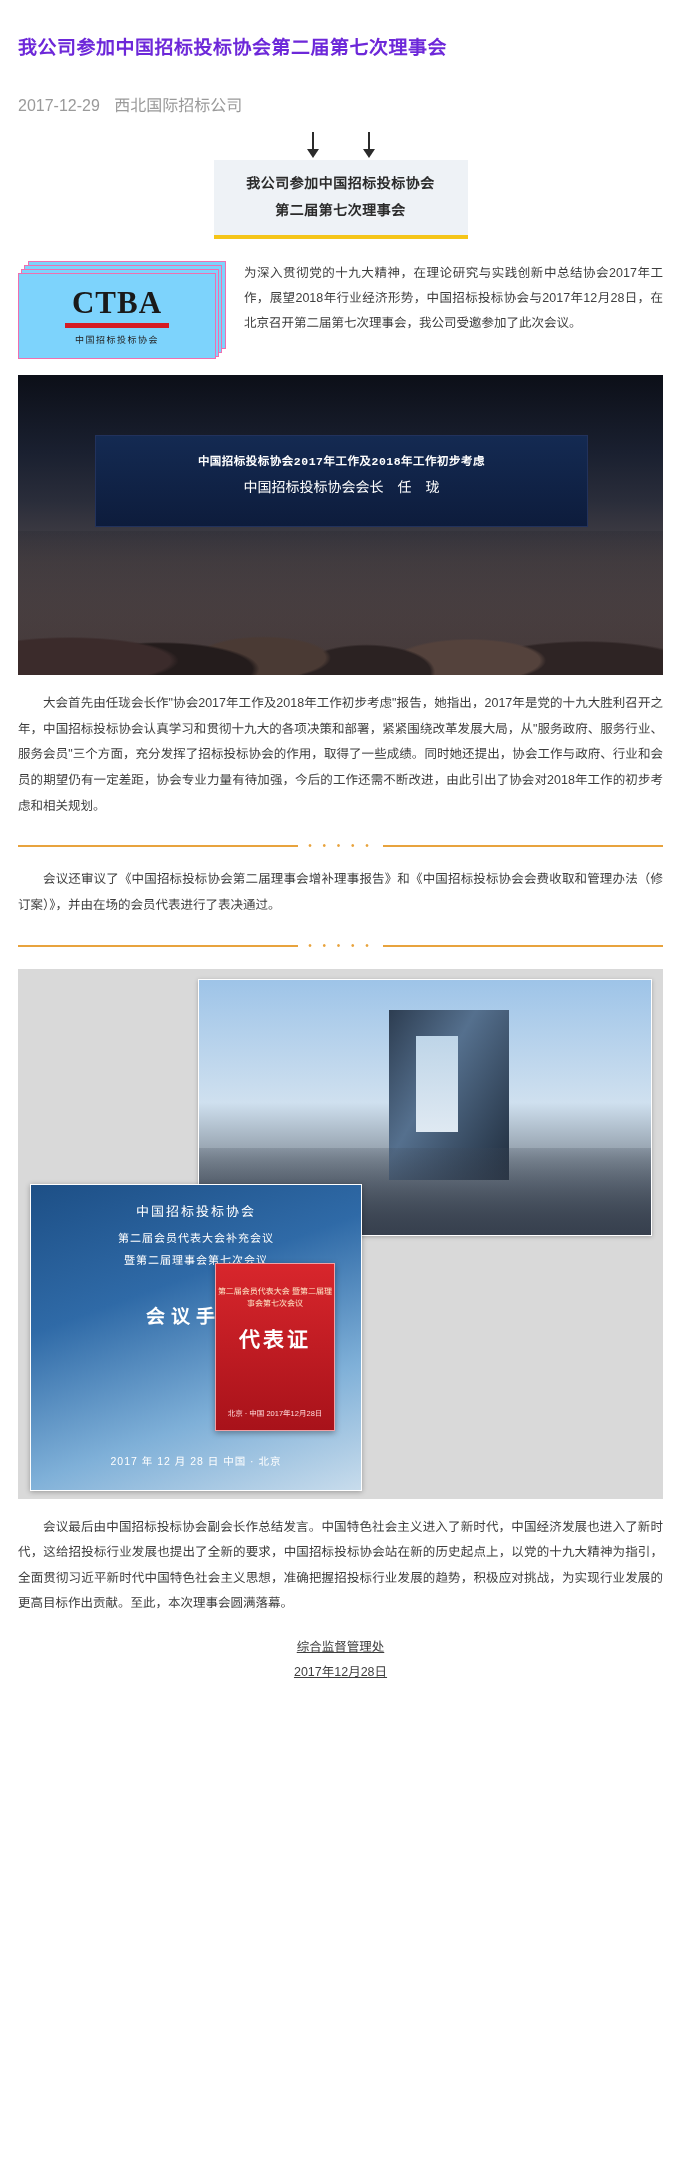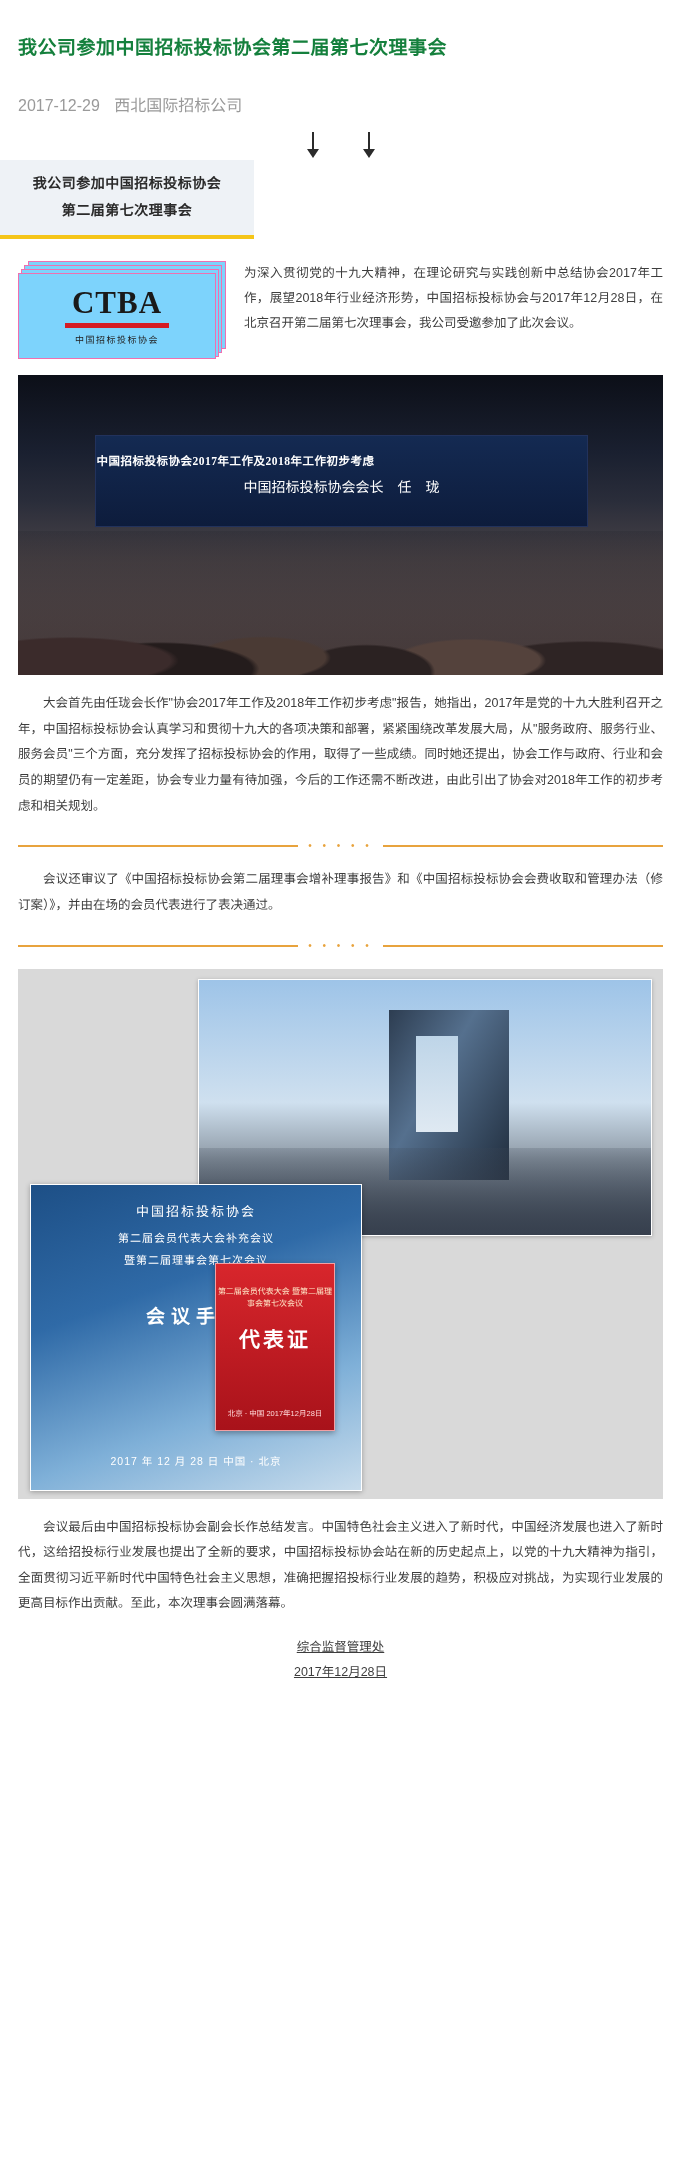--- a/index.html
+++ b/index.html
@@ -18,21 +18,21 @@
     min-height: 2166px;
     position: relative;
     background: #ffffff;
     box-sizing: border-box;
     padding: 0 0 30px 0;
   }
   
   .title {
     font-size: 19px;
     font-weight: bold;
-    color: #15803d;
+    color: #6d28d9;
     letter-spacing: 0.5px;
     padding: 22px 18px 0 18px;
     line-height: 1.4;
   }
   .meta {
     padding: 18px 18px 0 18px;
     font-size: 16px;
     color: #9a9a9a;
   }
   .meta .date { margin-right: 10px; }
@@ -63,21 +63,21 @@
     position: absolute;
     left: 1px;
     top: 17px;
     width: 0; height: 0;
     border-left: 6px solid transparent;
     border-right: 6px solid transparent;
     border-top: 9px solid #2b2b2b;
   }
   .banner-wrap {
     display: flex;
-    justify-content: flex-start;
+    justify-content: center;
     margin-top: 2px;
   }
   .banner {
     background: #eef2f6;
     border-bottom: 4px solid #f5c518;
     padding: 10px 18px 12px 18px;
     text-align: center;
     font-size: 14px;
     font-weight: bold;
     color: #2b2b2b;
@@ -153,22 +153,23 @@
     top: 20%;
     width: 76%;
     height: 30%;
     background: linear-gradient(#142a52, #0d1c3c);
     border: 1px solid #22325c;
   }
   .stage .line1 {
     color: #ffffff;
     font-size: 11.5px;
     font-weight: bold;
+    text-align: center;
     margin-top: 16px;
-    font-family: Liberation Serif, serif;
+    font-family: Liberation Mono, monospace;
     letter-spacing: 0.5px;
   }
   .stage .line2 {
     color: #ffffff;
     font-size: 14px;
     text-align: center;
     margin-top: 8px;
     font-family: "Liberation Serif", "DejaVu Serif", serif;
   }
   .crowd {

